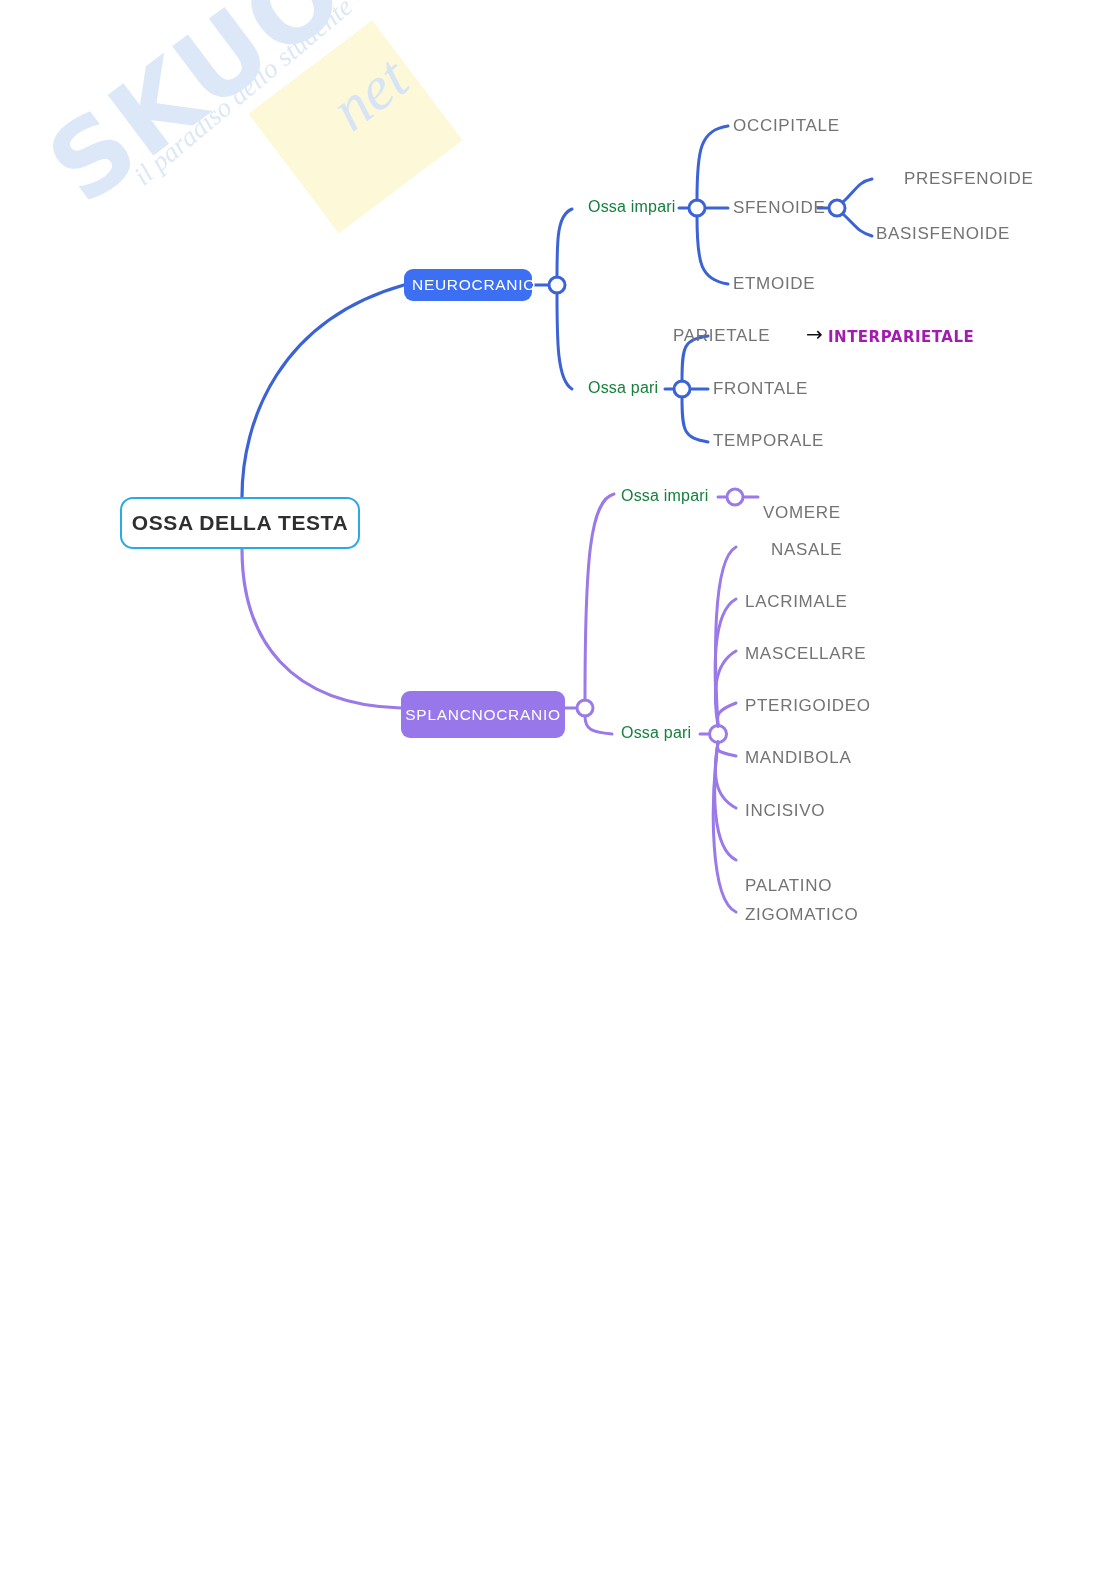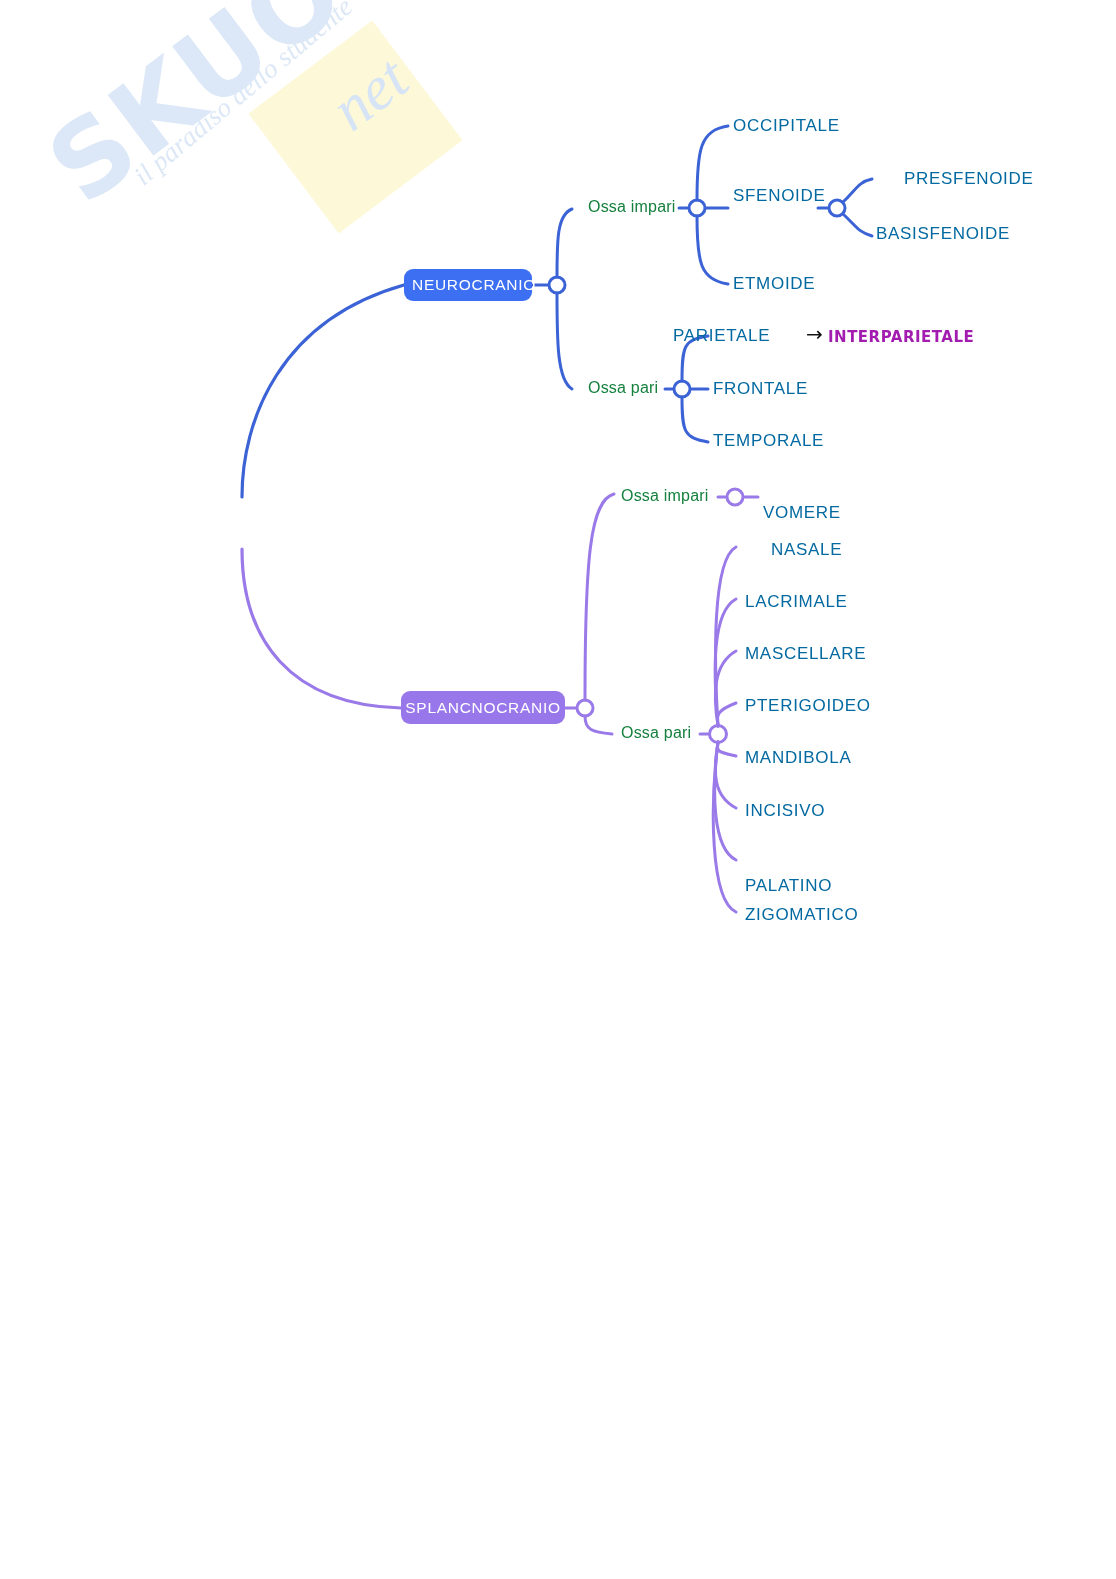--- a/index.html
+++ b/index.html
@@ -127,38 +127,38 @@
     top: 269px;
     width: 128px;
     height: 32px;
     background: #3d6ff2;
     padding-left: 12px;
   }
   .branch-splan {
     left: 401px;
     top: 691px;
     width: 164px;
-    height: 33px;
+    height: 47px;
     background: #9877ea;
   }
 
   
   .sublabel {
     position: absolute;
     font-size: 16px;
     color: #15803d;
     letter-spacing: 0.2px;
     white-space: nowrap;
   }
 
   
   .leaf {
     position: absolute;
     font-size: 17px;
-    color: #0369a1;
+    color: #737373;
     letter-spacing: 0.7px;
     white-space: nowrap;
   }
 
   
   .handwritten {
     position: absolute;
     font-size: 15px;
     color: #a21caf;
     font-family: "DejaVu Sans", sans-serif;
@@ -242,32 +242,33 @@
       <path d="M 718,726 C 713,670 712,612 736,599" stroke="#9a79e8" stroke-width="3"></path>
       <path d="M 718,726 C 713,695 713,664 736,651" stroke="#9a79e8" stroke-width="3"></path>
       <path d="M 718,726 C 716,714 718,710 736,703" stroke="#9a79e8" stroke-width="3"></path>
       <path d="M 718,742 C 716,752 718,752 736,756" stroke="#9a79e8" stroke-width="3"></path>
       <path d="M 718,742 C 713,772 713,796 736,808" stroke="#9a79e8" stroke-width="3"></path>
       <path d="M 718,742 C 712,790 712,848 736,860" stroke="#9a79e8" stroke-width="3"></path>
       <path d="M 718,742 C 710,805 710,900 736,912" stroke="#9a79e8" stroke-width="3"></path>
     </g>
   </svg>
 
+  <div class="node root-node">OSSA DELLA TESTA</div>
 
   <div class="node branch-node branch-neuro">NEUROCRANIO</div>
 
   <div class="node branch-node branch-splan">SPLANCNOCRANIO</div>
 
   <div class="sublabel" style="left:588px; top:198px;">Ossa impari</div>
 
   <div class="sublabel" style="left:588px; top:379px;">Ossa pari</div>
 
   <div class="leaf" style="left:733px; top:116px;">OCCIPITALE</div>
 
-  <div class="leaf" style="left:733px; top:186px;text-align:right;">SFENOIDE</div>
+  <div class="leaf" style="left:733px; top:198px;text-align:right;">SFENOIDE</div>
 
   <div class="leaf" style="left:733px; top:274px;">ETMOIDE</div>
 
   <div class="leaf" style="left:904px; top:169px;">PRESFENOIDE</div>
 
   <div class="leaf" style="left:876px; top:224px;">BASISFENOIDE</div>
 
   <div class="leaf" style="left:673px; top:326px;">PARIETALE</div>
 
   <div class="hw-arrow" style="left:806px; top:322px;">→</div>

